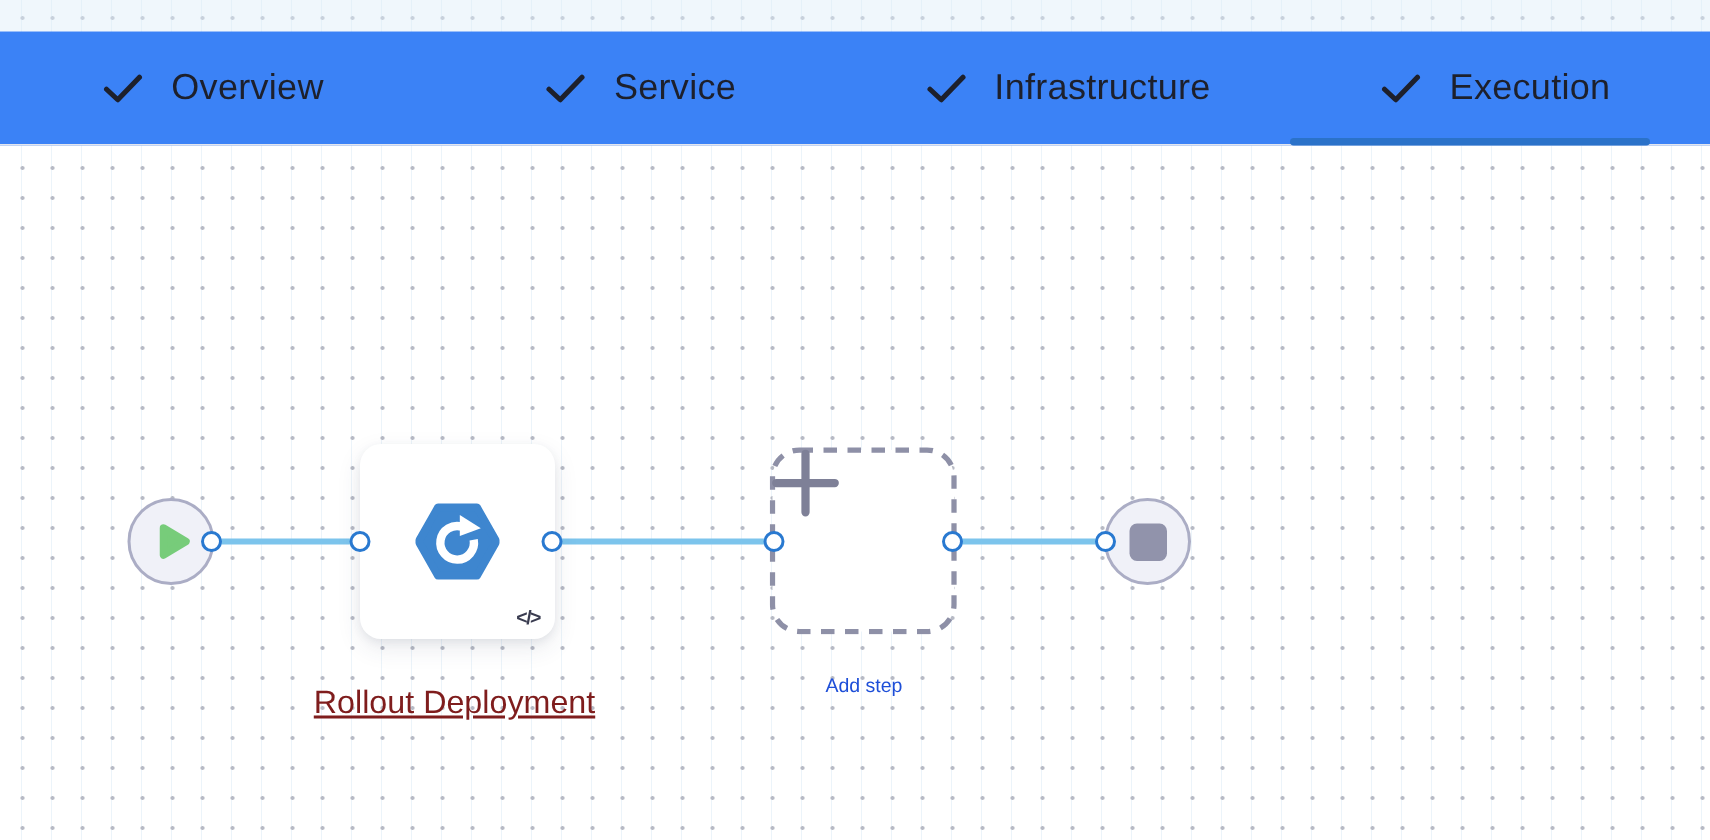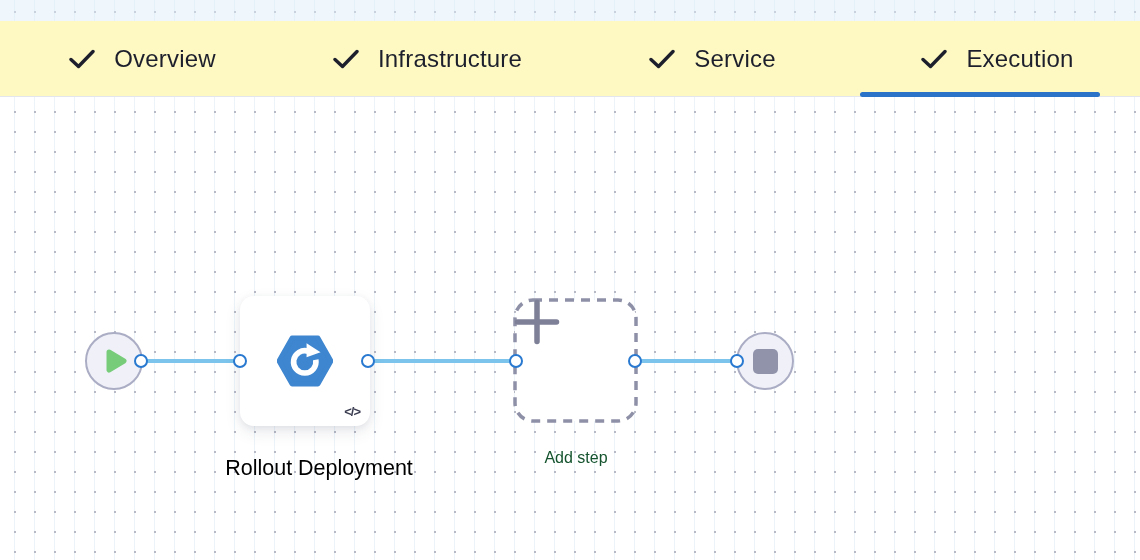--- a/index.html
+++ b/index.html
@@ -17,21 +17,21 @@
 
   
   .top-strip {
     position: absolute; left: 0; top: 0; width: 1140px; height: 21px;
     background: rgba(222, 237, 248, 0.45);
   }
 
   
   .tabbar {
     position: absolute; left: 0; top: 21px; width: 1140px; height: 76px;
-    background: #fef9c3;
+    background: #3b82f6;
     border-bottom: 1px solid #e4e6ee;
     display: flex;
     align-items: center;
   }
   .tab {
     flex: 1 1 0;
     display: flex;
     align-items: center;
     justify-content: center;
     gap: 19px;
@@ -128,53 +128,54 @@
     position: absolute; left: 0; top: 0; width: 125px; height: 125px;
     display: flex; align-items: center; justify-content: center;
   }
 
   .node-label {
     position: absolute;
     text-align: center;
     font-weight: 400;
   }
   .label-rollout {
-    left: 219px; top: 350px; width: 200px;
+    left: 203px; top: 350px; width: 200px;
     font-size: 21.5px; line-height: 42px;
-    color: #000000;
+    color: #7f1d1d;
+    text-decoration: underline;
   }
   .label-addstep {
     left: 506px; top: 352px; width: 140px;
-    font-size: 16px;
-    color: #14532d;
+    font-size: 13px;
+    color: #1d4ed8;
   }
 </style>
 </head>
 <body>
 
 <div class="top-strip"></div>
 
 <div class="tabbar">
   <div class="tab">
     <svg class="check-icon" viewBox="0 0 26 20" fill="none">
       <path d="M2 10.5 L9.5 17.5 L24 2.5" stroke="#1d202c" stroke-width="3.4" stroke-linecap="round" stroke-linejoin="round"></path>
     </svg>
     <span class="label">Overview</span>
   </div>
   <div class="tab">
     <svg class="check-icon" viewBox="0 0 26 20" fill="none">
       <path d="M2 10.5 L9.5 17.5 L24 2.5" stroke="#1d202c" stroke-width="3.4" stroke-linecap="round" stroke-linejoin="round"></path>
     </svg>
+    <span class="label">Service</span>
+  </div>
+  <div class="tab">
+    <svg class="check-icon" viewBox="0 0 26 20" fill="none">
+      <path d="M2 10.5 L9.5 17.5 L24 2.5" stroke="#1d202c" stroke-width="3.4" stroke-linecap="round" stroke-linejoin="round"></path>
+    </svg>
     <span class="label">Infrastructure</span>
-  </div>
-  <div class="tab">
-    <svg class="check-icon" viewBox="0 0 26 20" fill="none">
-      <path d="M2 10.5 L9.5 17.5 L24 2.5" stroke="#1d202c" stroke-width="3.4" stroke-linecap="round" stroke-linejoin="round"></path>
-    </svg>
-    <span class="label">Service</span>
   </div>
   <div class="tab active">
     <svg class="check-icon" viewBox="0 0 26 20" fill="none">
       <path d="M2 10.5 L9.5 17.5 L24 2.5" stroke="#1d202c" stroke-width="3.4" stroke-linecap="round" stroke-linejoin="round"></path>
     </svg>
     <span class="label">Execution</span>
   </div>
   <div class="tab-underline"></div>
 </div>
 

